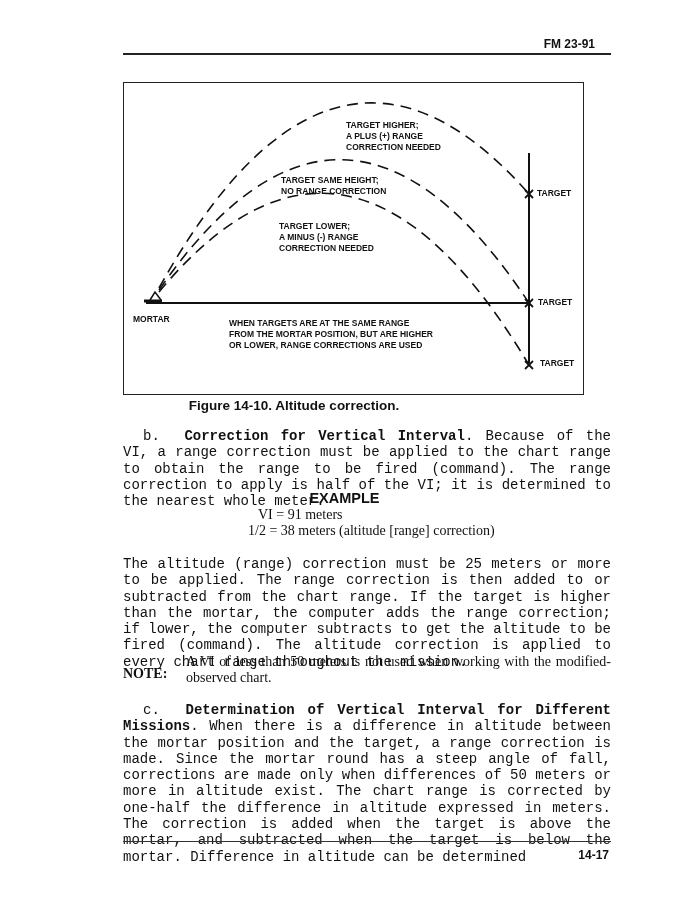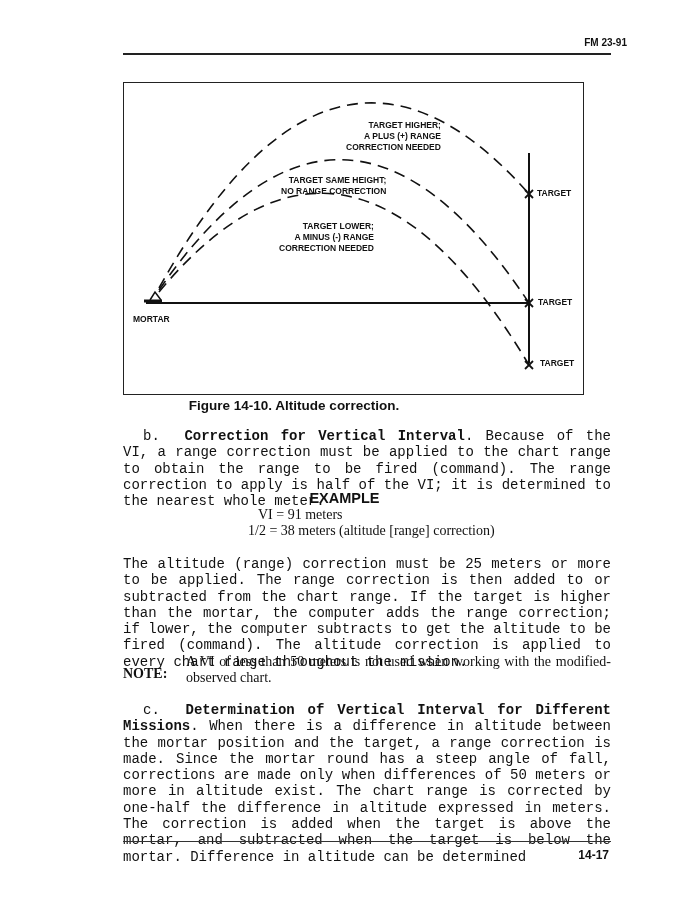--- a/index.html
+++ b/index.html
@@ -1,23 +1,23 @@
 <!DOCTYPE html>
 <html><head>
 <meta charset="utf-8">
 <style>
   html, body { margin: 0; padding: 0; background: #ffffff; }
   body { width: 695px; height: 899px; position: relative; overflow: hidden; color: #111; }
   .sans { font-family: "Liberation Sans", sans-serif; }
   .serif { font-family: "Liberation Serif", serif; }
   .header-rule { position: absolute; left: 123px; top: 53px; width: 488px; height: 2px; background: #222; }
-  .header-id { position: absolute; right: 68px; top: 37px; font-size: 10px; font-weight: bold; }
+  .header-id { position: absolute; right: 100px; top: 37px; font-size: 12px; font-weight: bold; }
   .footer-rule { position: absolute; left: 123px; top: 841px; width: 488px; height: 1px; background: #333; }
   .page-num { position: absolute; right: 86px; top: 848px; font-size: 12px; font-weight: bold; }
-  .figure { position: absolute; left: 123px; top: 82px; width: 461px; height: 313px; border: 1.5px solid #222; box-sizing: border-box; text-align: right; }
+  .figure { position: absolute; left: 123px; top: 82px; width: 461px; height: 313px; border: 1.5px solid #222; box-sizing: border-box; }
   .figure svg { position: absolute; left: 0; top: 0; }
   .fig-label { position: absolute; font-size: 8.5px; font-weight: bold; line-height: 11px; white-space: pre-line; }
   .caption { position: absolute; left: 0; width: 588px; top: 398px; text-align: center; font-size: 13.5px; font-weight: bold; }
   .body-text { position: absolute; left: 123px; width: 488px; font-size: 14px; line-height: 16.3px; text-align: justify; font-family: Liberation Mono, monospace; }
   .indent { text-indent: 20px; }
   .bold { font-weight: bold; }
   .example-title { position: absolute; left: 0; width: 689px; top: 490px; text-align: center; font-size: 14.5px; font-weight: bold; }
   .example-line { position: absolute; font-size: 14px; }
   .note { position: absolute; left: 123px; top: 654px; width: 488px; font-size: 14px; line-height: 16.3px; }
   .note-label { position: absolute; left: 0; top: 0; font-weight: bold; margin-top: 12px; }
@@ -64,20 +64,23 @@
 CORRECTION NEEDED</div>
   <div class="fig-label sans" style="left:157px; top:92px;">TARGET SAME HEIGHT;
 NO RANGE CORRECTION</div>
   <div class="fig-label sans" style="left:155px; top:138px;">TARGET LOWER;
 A MINUS (-) RANGE
 CORRECTION NEEDED</div>
   <div class="fig-label sans" style="left:9px; top:231px;">MORTAR</div>
   <div class="fig-label sans" style="left:413px; top:105px;">TARGET</div>
   <div class="fig-label sans" style="left:414px; top:214px;">TARGET</div>
   <div class="fig-label sans" style="left:416px; top:275px;">TARGET</div>
+  <div class="fig-label sans" style="left:105px; top:235px;">WHEN TARGETS ARE AT THE SAME RANGE
+FROM THE MORTAR POSITION, BUT ARE HIGHER
+OR LOWER, RANGE CORRECTIONS ARE USED</div>
 </div>
 
 <div class="caption sans">Figure 14-10.  Altitude correction.</div>
 
 <div class="body-text serif indent" style="top:428px;">
   <span>b.</span>&nbsp;
   <span class="bold">Correction for Vertical Interval</span><span>.  Because of the VI, a range correction must be applied to the chart range to obtain the range to be fired (command).  The range correction to apply is half of the VI; it is determined to the nearest whole meter.</span>
 </div>
 
 <div class="example-title sans">EXAMPLE</div>

